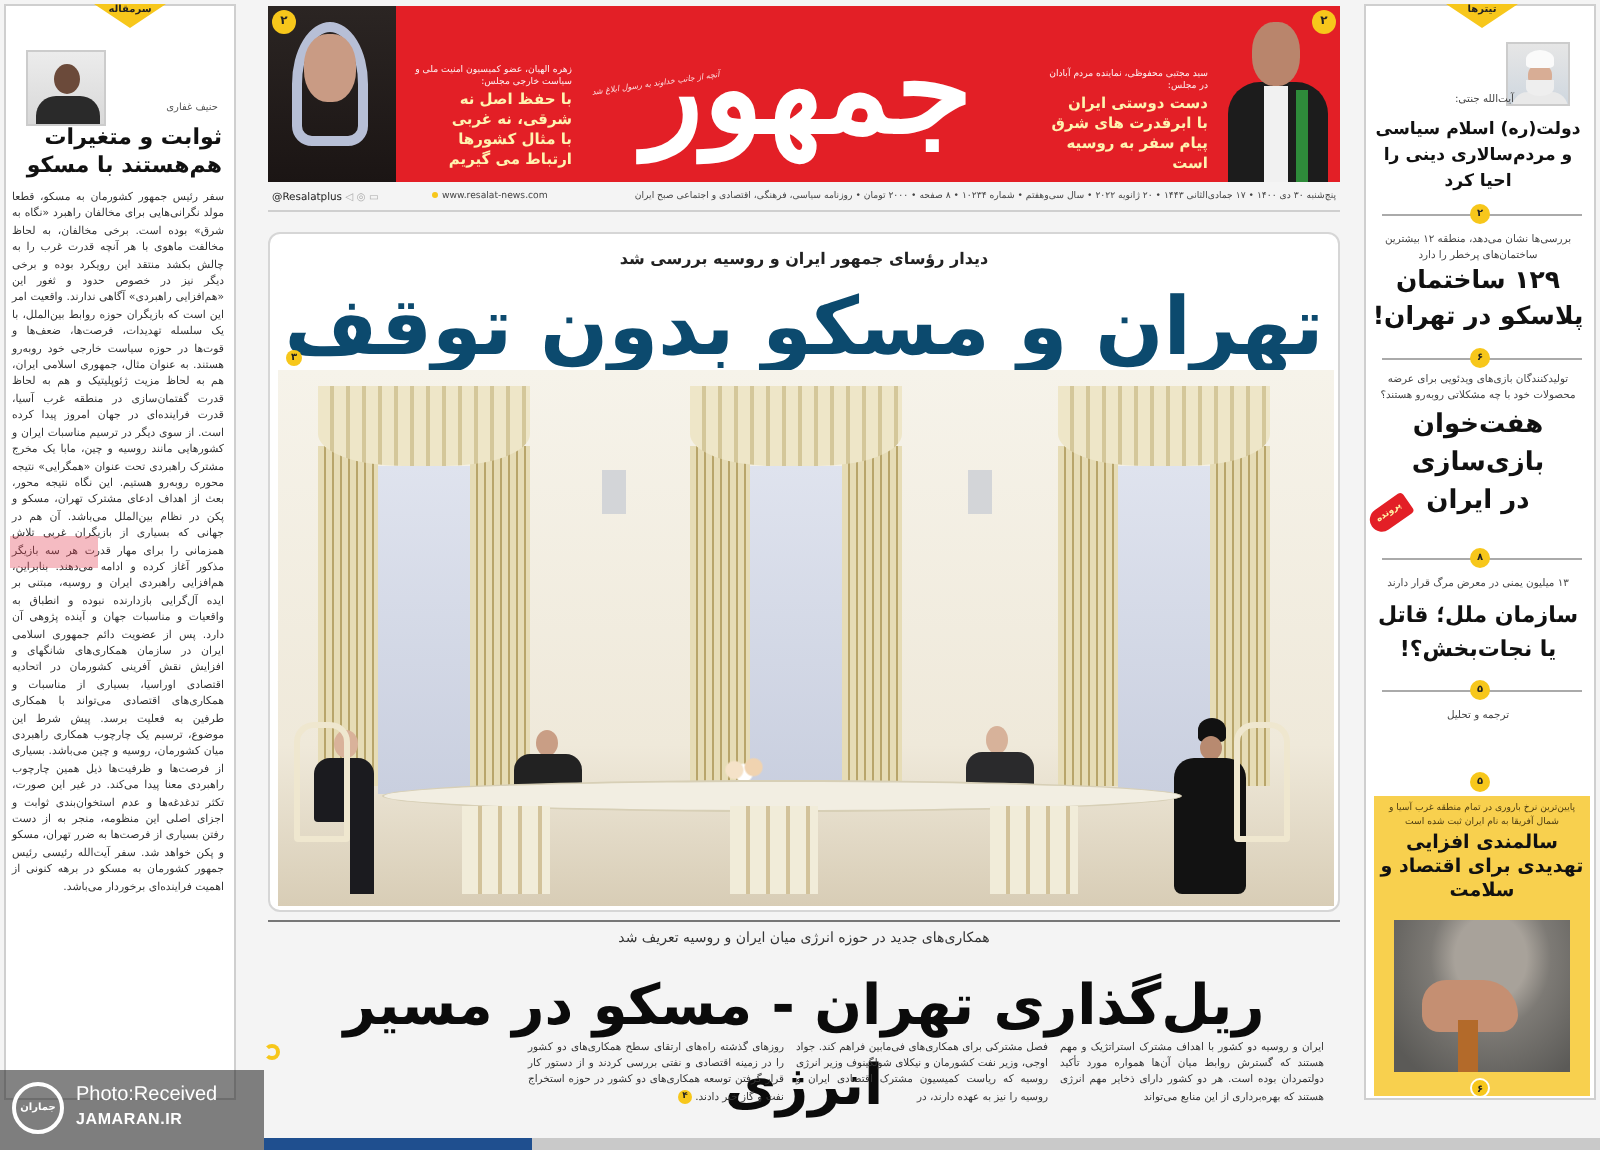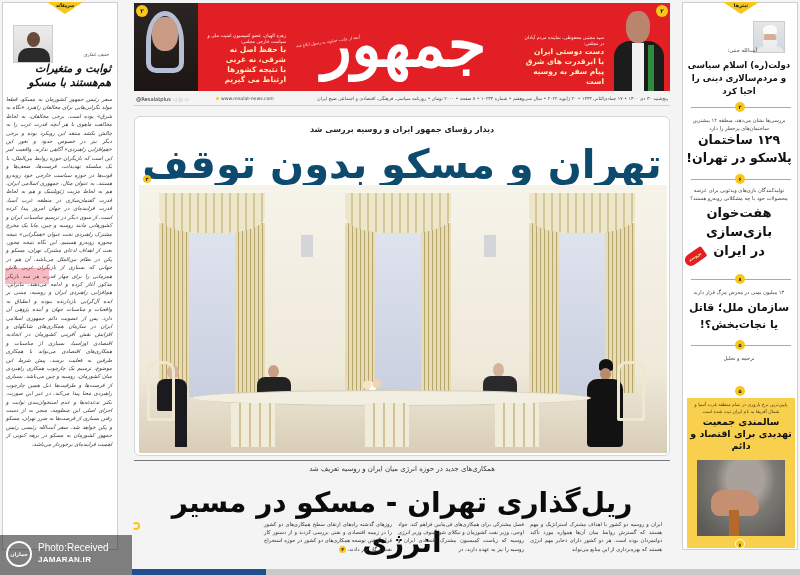--- a/index.html
+++ b/index.html
@@ -2,21 +2,21 @@
 <html><head>
 <meta charset="utf-8">
 <style>
   * { box-sizing: border-box; margin: 0; padding: 0; }
   html, body { width: 800px; height: 575px; overflow: hidden; background: #e9e9e9; }
   body { font-family: "DejaVu Sans", sans-serif; position: relative; direction: rtl; }
 
   .page { position: absolute; left: 0; top: 0; width: 800px; height: 575px; background: #f4f4f4; }
 
   
-  .col-left { position: absolute; left: 2px; top: 2px; width: 116px; height: 548px; background: #fff; border: 1px solid #cfcfcf; font-style: italic; }
+  .col-left { position: absolute; left: 2px; top: 2px; width: 116px; height: 548px; background: #fff; border: 1px solid #cfcfcf; }
   .tag-tri { position: absolute; top: -1px; left: 44px; width: 36px; height: 12px; background: #f7c71b; clip-path: polygon(0 0, 100% 0, 50% 100%); }
   .tag-tri span { display: block; font-size: 5px; text-align: center; font-weight: bold; color: #222; line-height: 6px; }
   .author-photo { position: absolute; left: 10px; top: 22px; width: 40px; height: 38px; background: linear-gradient(#ececec, #d8d8d8); border: 1px solid #ccc; overflow: hidden; }
   .author-photo .head { position: absolute; left: 13px; top: 6px; width: 13px; height: 15px; background: #6b4a3a; border-radius: 50%; }
   .author-photo .body { position: absolute; left: 4px; top: 22px; width: 32px; height: 18px; background: #2a2a2a; border-radius: 10px 10px 0 0; }
   .author-name { position: absolute; right: 8px; top: 48px; font-size: 5px; color: #555; }
   .ed-title { position: absolute; right: 6px; top: 59px; width: 104px; font-size: 11px; font-weight: bold; line-height: 14px; color: #111; text-align: right; }
   .ed-body { position: absolute; right: 5px; top: 92px; width: 106px; font-size: 5.4px; line-height: 8.4px; color: #333; text-align: justify; }
   .red-stamp { position: absolute; left: 2px; top: 265px; width: 44px; height: 16px; background: rgba(226, 60, 80, 0.35); }
 
@@ -137,21 +137,21 @@
 
   <div class="masthead">
     <div class="mh-person left">
       <div class="scarf"></div>
       <div class="face"></div>
     </div>
     <div class="num-badge" style="left:2px;top:2px;">۲</div>
     <div class="mh-quote left">
       <div class="who">زهره الهیان، عضو کمیسیون امنیت ملی و سیاست خارجی مجلس:</div>
       <div class="what">با حفظ اصل نه شرقی، نه غربی</div>
-      <div class="what">با نتیجه کشورها</div>
+      <div class="what">با مثال کشورها</div>
       <div class="what">ارتباط می گیریم</div>
     </div>
 
     <div class="logo">جمهور</div>
     <div class="logo-sub">آنچه از جانب خداوند به رسول ابلاغ شد</div>
 
     <div class="mh-quote right">
       <div class="who">سید مجتبی محفوظی، نماینده مردم آبادان در مجلس:</div>
       <div class="what">دست دوستی ایران</div>
       <div class="what">با ابرقدرت های شرق</div>
@@ -270,21 +270,21 @@
     <div class="r-small" style="top:286px;text-align:center;">۱۳ میلیون یمنی در معرض مرگ قرار دارند</div>
     <div class="r-head" style="top:296px;font-size:11px;line-height:17px;margin-left:36px;">سازمان ملل؛ قاتل یا نجات‌بخش؟!</div>
     <div class="r-rule" style="top:342px;"></div>
     <div class="num-badge r-num" style="top:337px;">۵</div>
 
     <div class="r-small" style="top:352px;text-align:center;">ترجمه و تحلیل</div>
     <div class="num-badge r-num" style="top:383px;z-index:2;">۵</div>
 
     <div class="yellow-box">
       <div class="yb-small">پایین‌ترین نرخ باروری در تمام منطقه غرب آسیا و شمال آفریقا به نام ایران ثبت شده است</div>
-      <div class="yb-head">سالمندی جمعیت تهدیدی برای اقتصاد و دائم</div>
+      <div class="yb-head">سالمندی افزایی تهدیدی برای اقتصاد و سلامت</div>
       <div class="yb-photo">
         <div class="hand"></div>
           <div class="cane"></div>
       </div>
       <div class="num-badge yb-num">۶</div>
     </div>
   </div>
 
   <div class="watermark">
     <div class="wm-logo" style="font-size:5px;">جماران</div>

